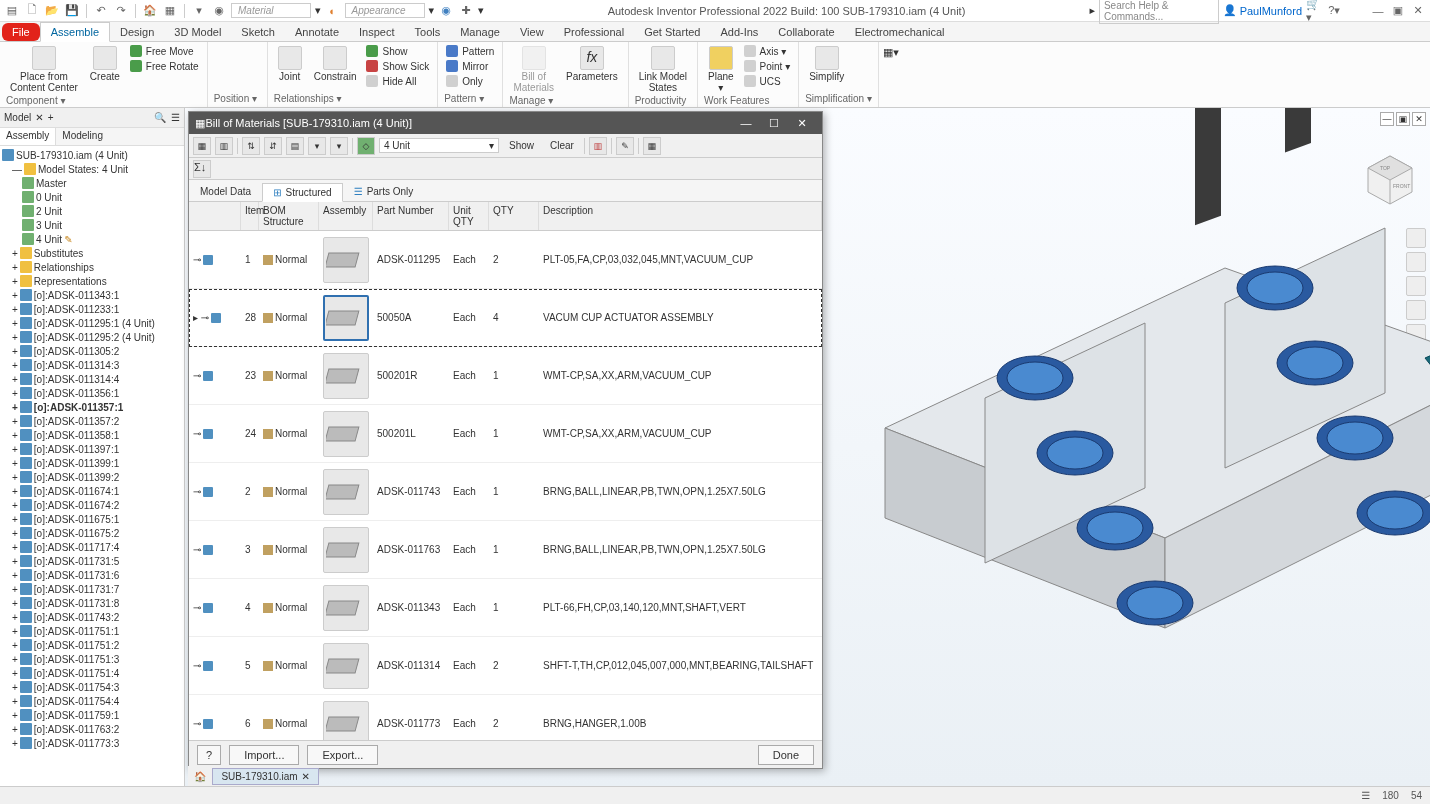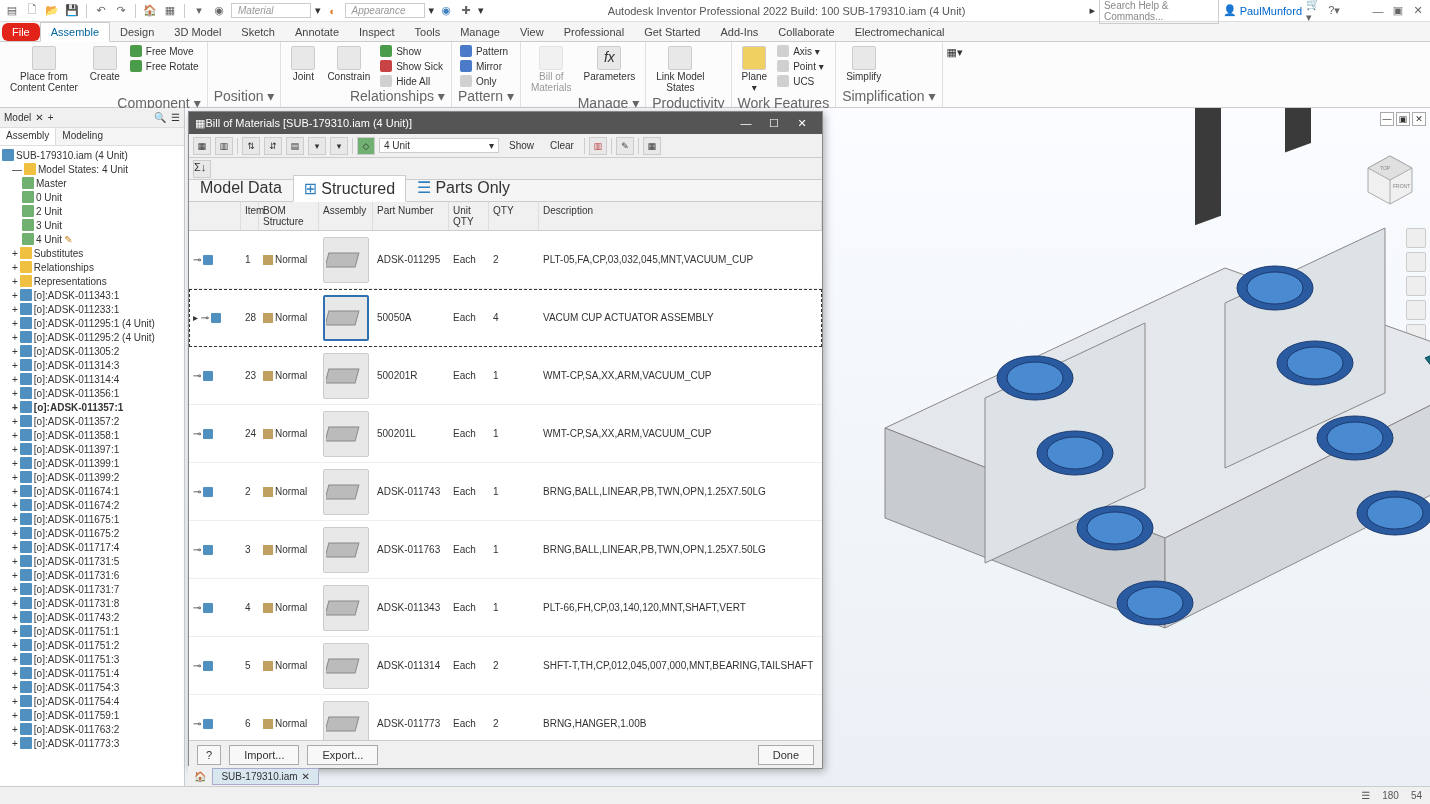--- a/index.html
+++ b/index.html
@@ -11,21 +11,21 @@
 .qat .title { flex:1; text-align:center; font-size:11px; color:#555; }
 .qat .search { border:1px solid #ccc; padding:1px 4px; font-size:10px; width:120px; color:#888; }
 .qat .user { color:#0066cc; font-size:11px; display:flex; align-items:center; gap:3px; }
 .tabs { height:20px; background:#f5f5f5; display:flex; align-items:end; padding-left:2px; border-bottom:1px solid #ccc; }
 .tabs .tab { padding:3px 10px; font-size:11px; cursor:pointer; color:#444; }
 .tabs .tab.file { background:#e2231a; color:#fff;border-radius:6px; }
 .tabs .tab.active { background:#fff; border:1px solid #ccc; border-bottom:1px solid #fff; margin-bottom:-1px; color:#0066a0; }
 .ribbon { height:66px; background:#fcfcfc; border-bottom:1px solid #ccc; display:flex; }
 .rgroup { border-right:1px solid #e0e0e0; padding:2px 6px; display:flex; flex-direction:column; justify-content:space-between; }
 .rgroup .tools { display:flex; gap:4px; flex:1; align-items:flex-start; }
-.rgroup .lbl { font-size:14px; text-align:right; color:#666; padding-bottom:1px; }
+.rgroup .lbl { font-size:10px; text-align:left; color:#666; padding-bottom:1px; }
 .bigbtn { display:flex; flex-direction:column; align-items:center; gap:1px; padding:2px 4px; cursor:pointer; font-size:10px; text-align:center; line-height:1.1; }
 .bigbtn .bico { width:24px; height:24px; background:#e8e8e8; border:1px solid #ccc; border-radius:2px; }
 .smbtns { display:flex; flex-direction:column; gap:1px; }
 .smbtn { display:flex; align-items:center; gap:4px; font-size:10px; padding:1px 2px; cursor:pointer; white-space:nowrap; }
 .smbtn .sico { width:12px; height:12px; background:#d0d0d0; border-radius:2px; }
 .smbtn .grn { background:#4a9c4a; }
 .smbtn .red { background:#c84444; }
 .smbtn .blu { background:#4a7ac8; }
 .main { position:absolute; top:108px; left:0; right:0; bottom:18px; display:flex; }
 .browser { width:185px; background:#fff; border-right:1px solid #ccc; display:flex; flex-direction:column; overflow:hidden; }
@@ -51,21 +51,21 @@
 .bom .titlebar { height:22px; background:#555; color:#fff; display:flex; align-items:center; padding:0 6px; font-size:11px; }
 .bom .titlebar .ttxt { flex:1; }
 .bom .titlebar .wbtn { width:28px; height:18px; display:flex; align-items:center; justify-content:center; cursor:pointer; color:#fff; }
 .bom .toolbar { height:24px; background:#f0f0f0; border-bottom:1px solid #ccc; display:flex; align-items:center; padding:0 4px; gap:4px; }
 .bom .toolbar .tbtn { width:18px; height:18px; background:#e8e8e8; border:1px solid #ccc; cursor:pointer; display:flex; align-items:center; justify-content:center; font-size:9px; }
 .bom .toolbar .tsep { width:1px; height:16px; background:#ccc; }
 .bom .toolbar .sel { border:1px solid #ccc; padding:1px 4px; font-size:10px; width:120px; background:#fff; }
 .bom .toolbar .lbtn { padding:1px 6px; font-size:10px; cursor:pointer; }
 .bom .toolbar2 { height:22px; background:#f0f0f0; border-bottom:1px solid #ccc; display:flex; align-items:center; padding:0 4px; }
 .bom .toolbar2 .tbtn { width:18px; height:18px; background:#e8e8e8; border:1px solid #ccc; }
-.bom .viewtabs { height:22px; background:#f5f5f5; border-bottom:1px solid #ccc; display:flex; align-items:end; font-size:16px; }
+.bom .viewtabs { height:22px; background:#f5f5f5; border-bottom:1px solid #ccc; display:flex; align-items:end; font-size:10px; }
 .bom .vtab { padding:3px 10px; cursor:pointer; display:flex; align-items:center; gap:4px; border:1px solid transparent; }
 .bom .vtab.active { background:#fff; border:1px solid #ccc; border-bottom:1px solid #fff; margin-bottom:-1px; }
 .bom .grid { flex:1; background:#fff; overflow-y:auto; position:relative; font-size:10px; }
 .bom .ghead { display:flex; background:#f0f0f0; border-bottom:1px solid #ccc; position:sticky; top:0; }
 .bom .ghead div { padding:3px 4px; border-right:1px solid #ddd; font-size:10px; }
 .bom .grow { display:flex; border-bottom:1px solid #eee; align-items:center; min-height:58px; }
 .bom .grow.sel { outline:1px dashed #333; outline-offset:-1px; }
 .bom .grow > div { padding:2px 4px; }
 .c-tree{width:52px;display:flex;align-items:center;gap:2px;padding-left:8px;} .c-item{width:18px;} .c-bom{width:60px;display:flex;align-items:center;gap:2px;} .c-thumb{width:54px;} .c-pn{width:76px;} .c-uqty{width:40px;} .c-qty{width:50px;} .c-desc{flex:1;}
 .c-thumb .th { width:46px; height:46px; background:#e8e8e8; border:1px solid #ccc; border-radius:2px; display:flex; align-items:center; justify-content:center; }

